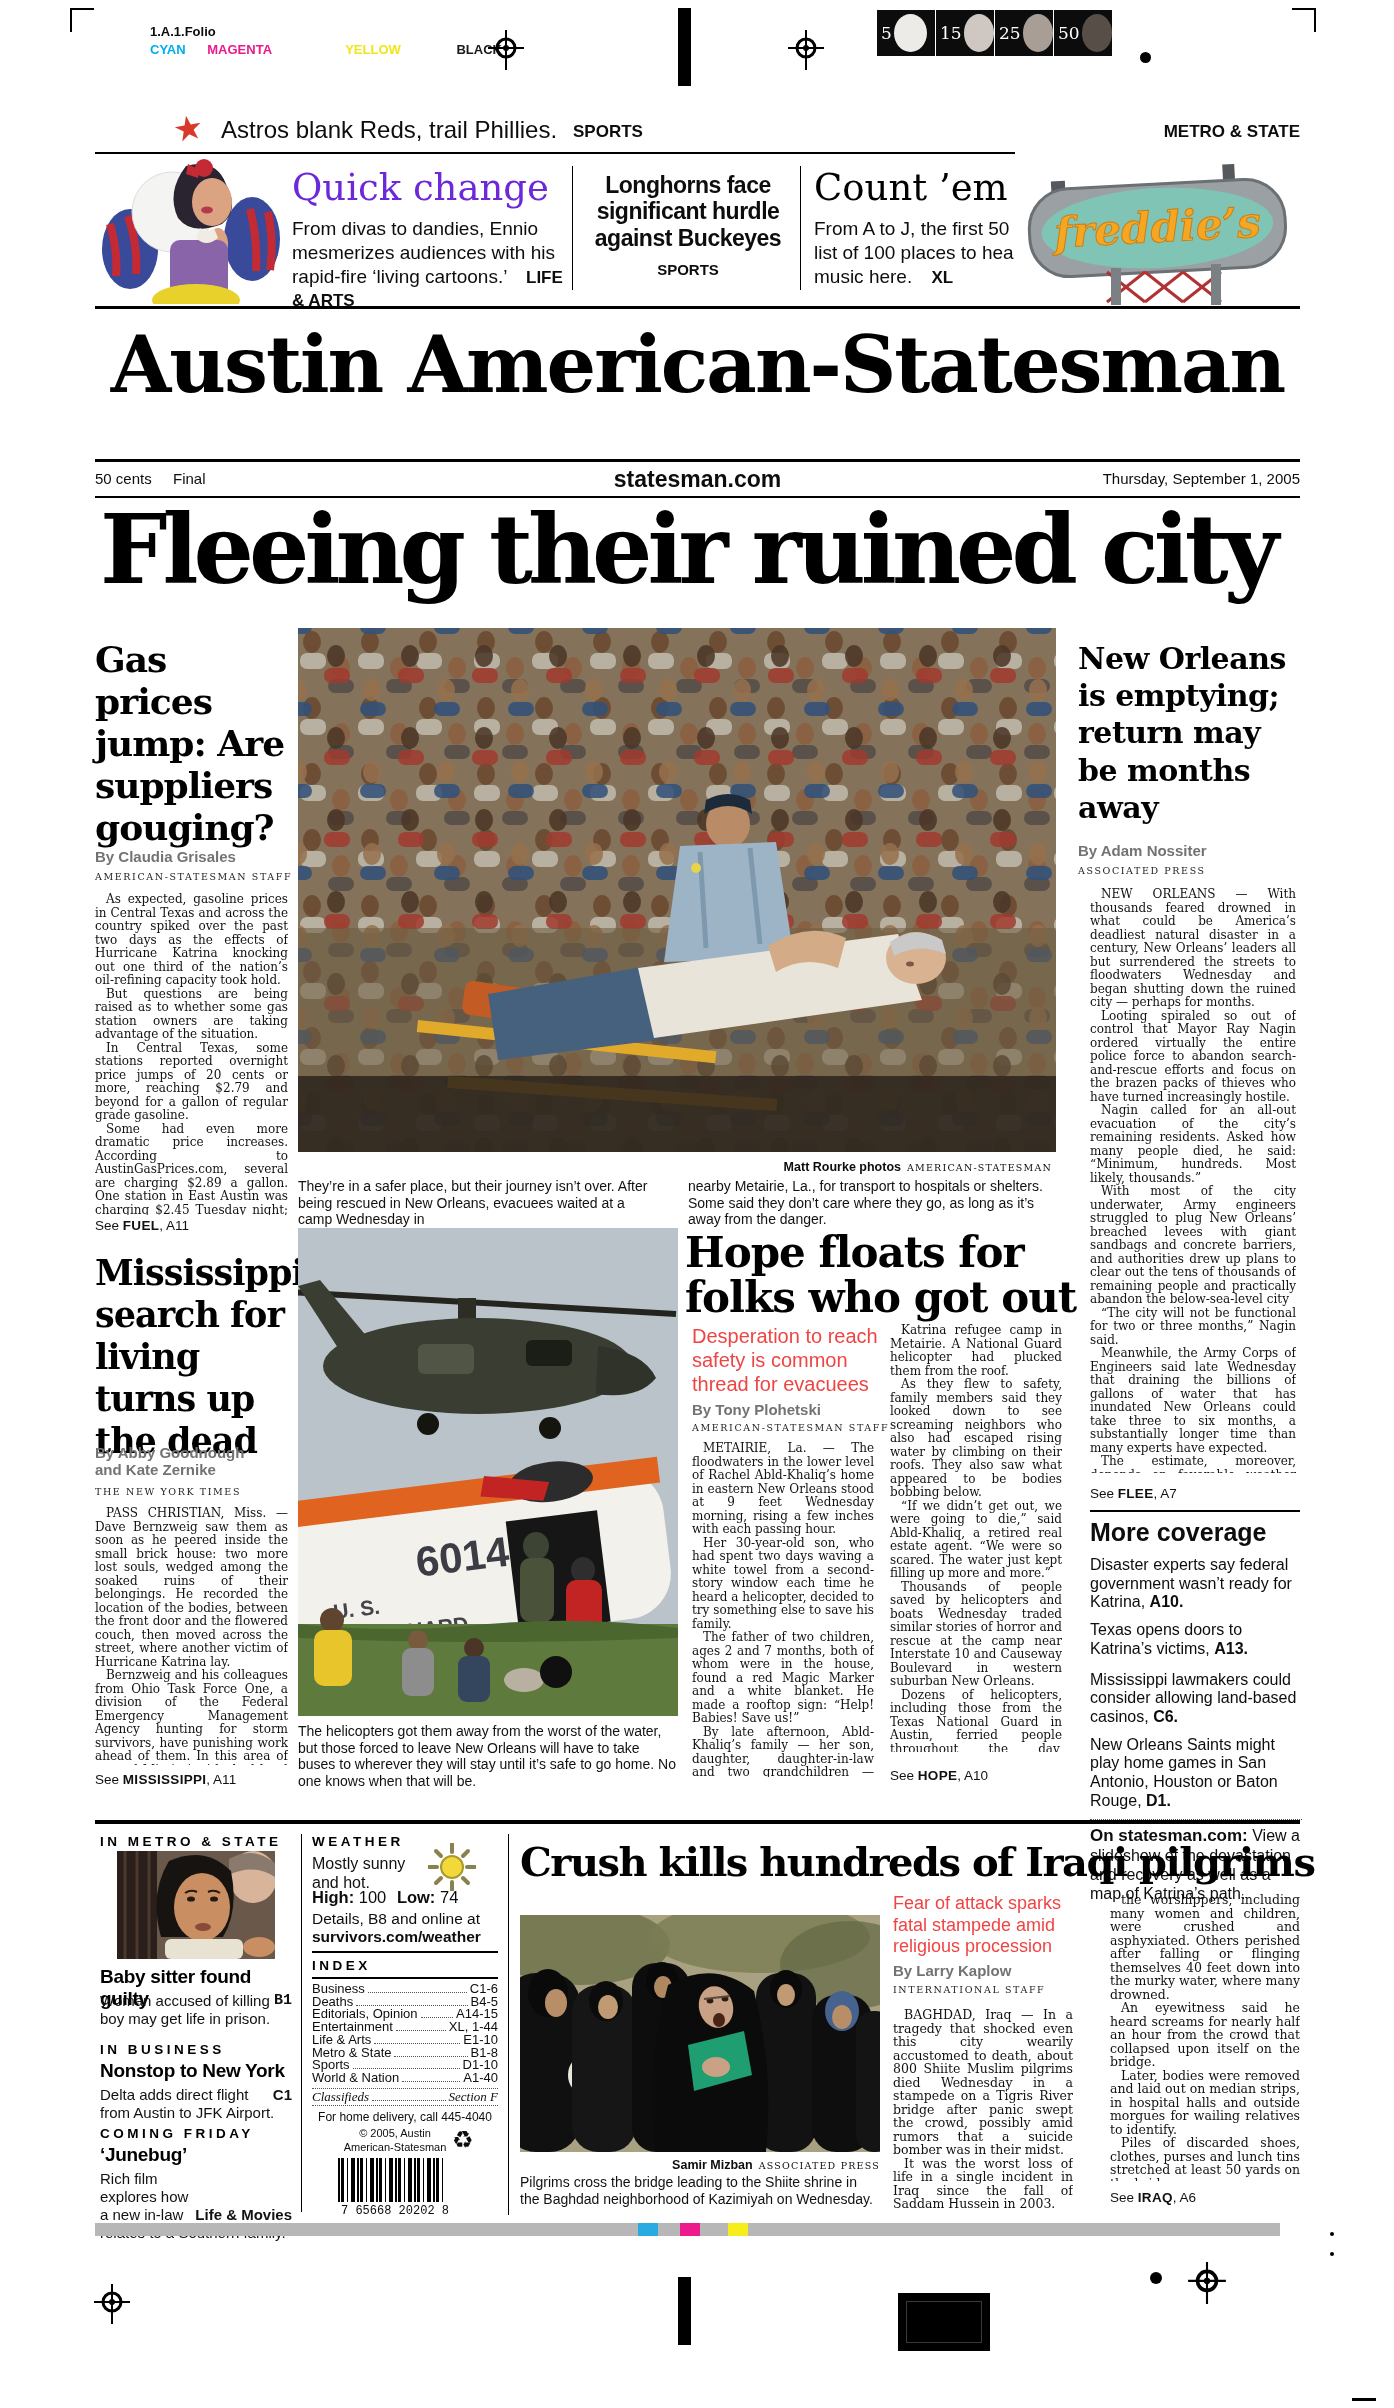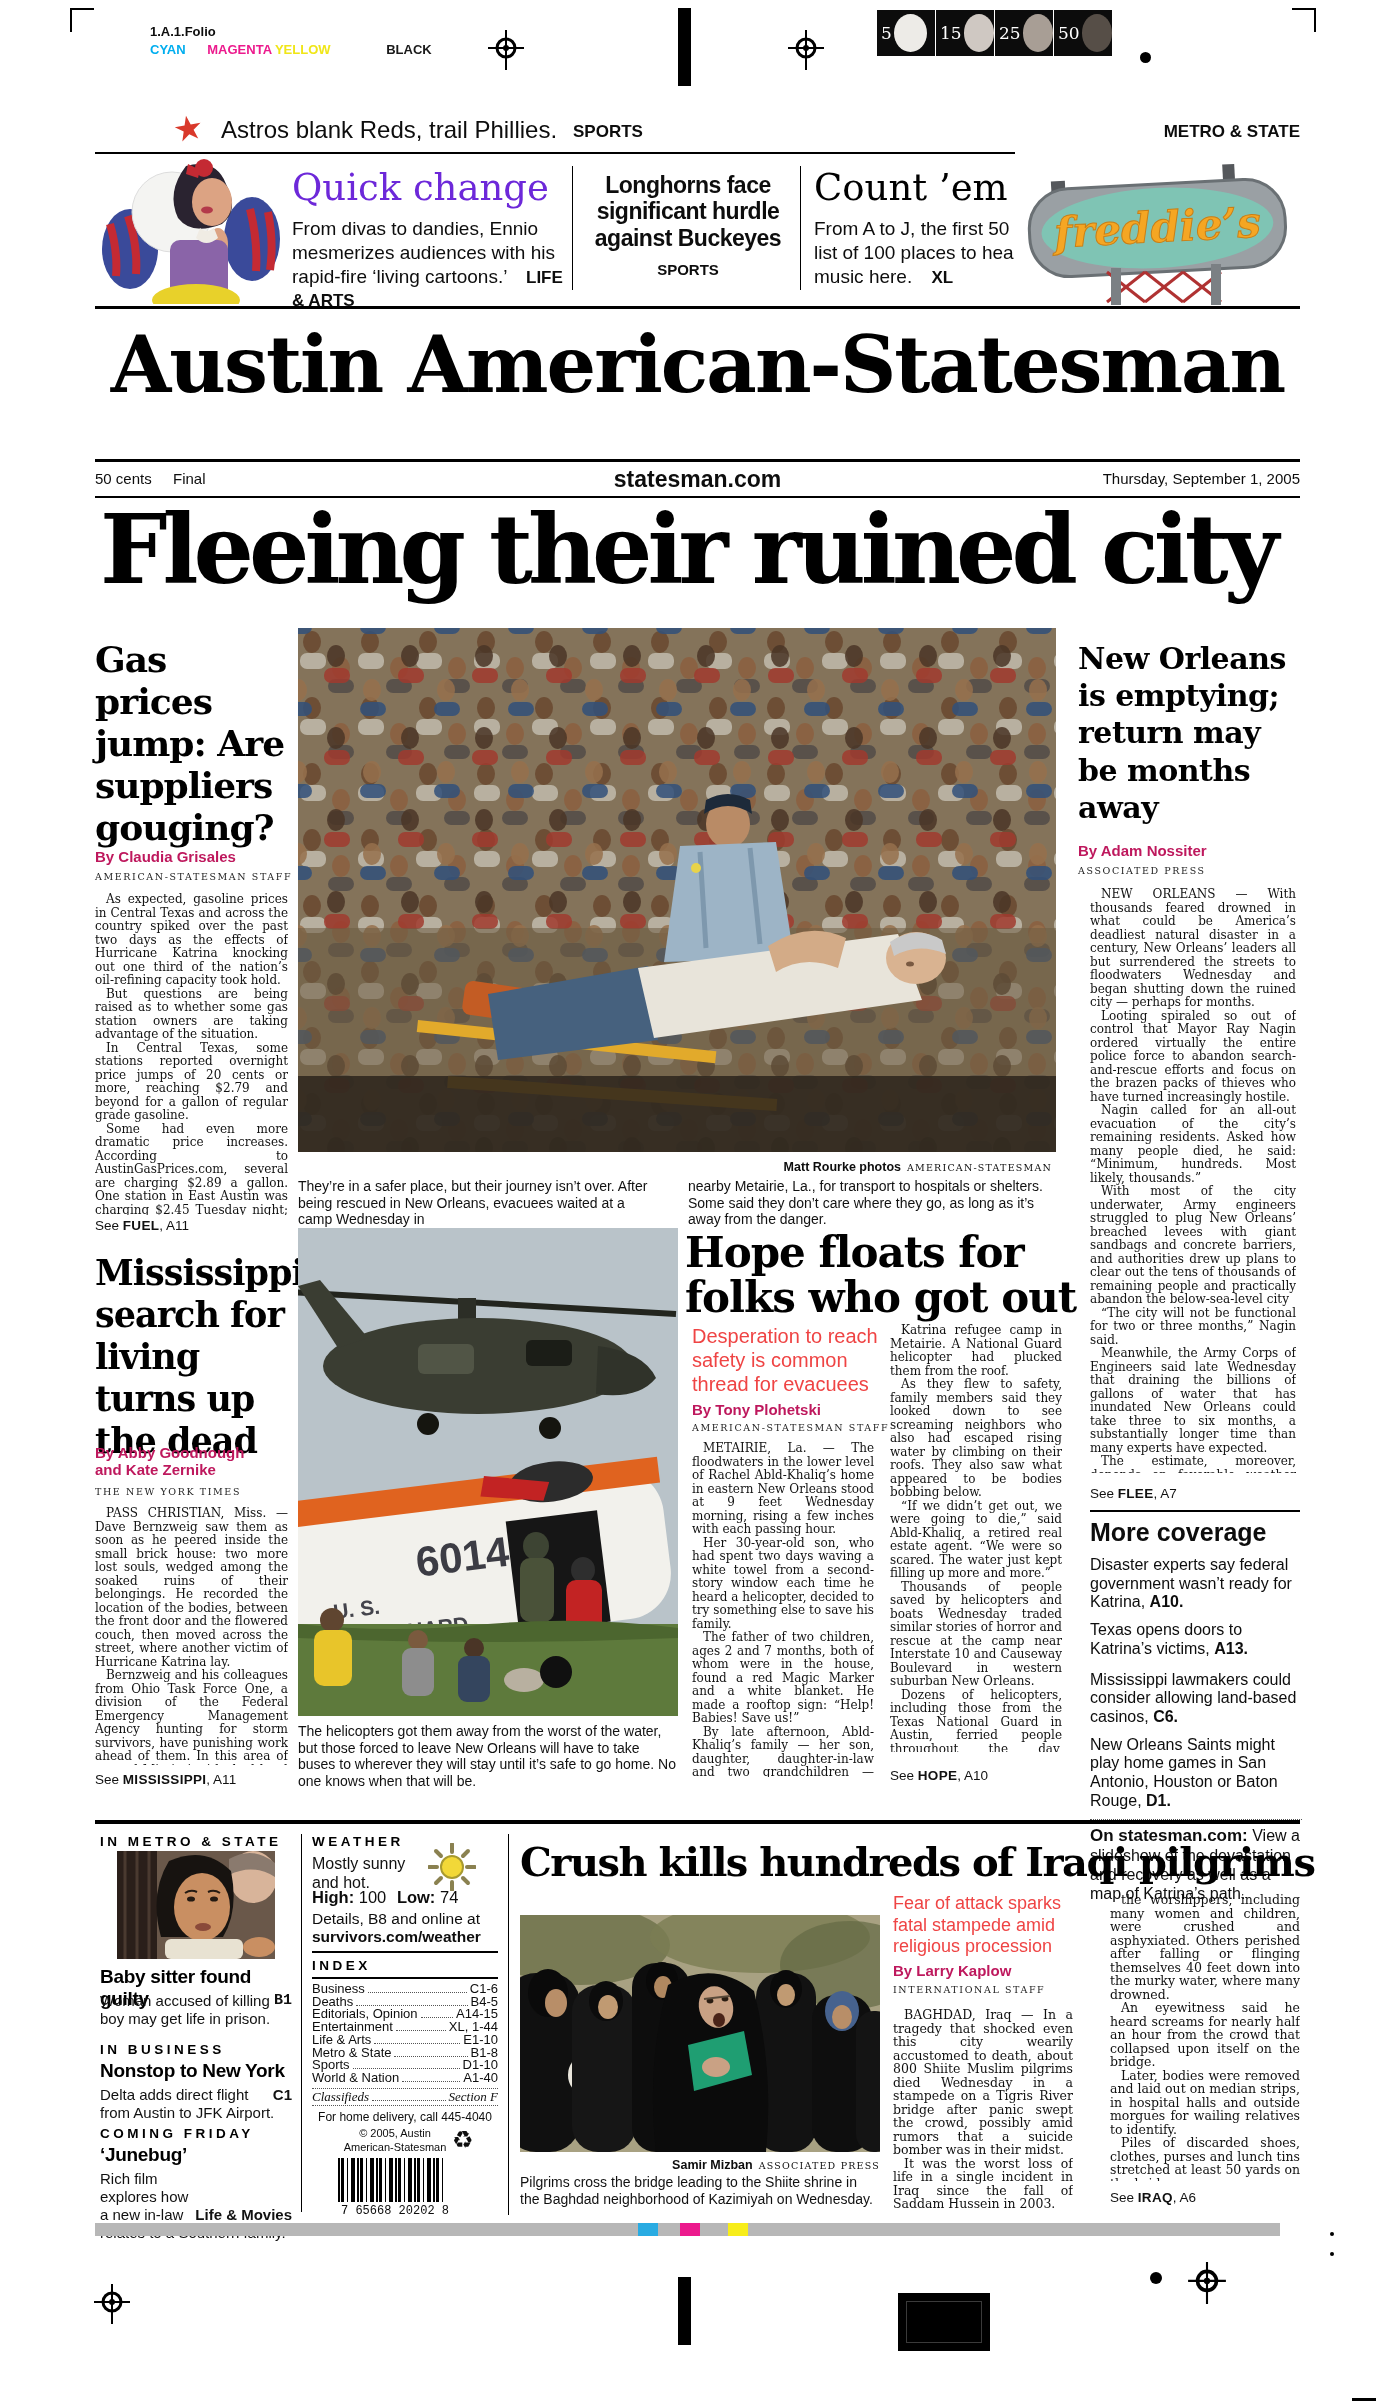--- a/index.html
+++ b/index.html
@@ -6,21 +6,21 @@
   .page{position:relative;width:1394px;height:2408px;background:#ffffff;
         font-family:"Liberation Sans",sans-serif;color:#0d0d0d;overflow:hidden;margin:0 auto;}
   .abs{position:absolute;}
   .serif{font-family:"DejaVu Serif",serif;}
   .hl{font-family:"DejaVu Serif",serif;font-weight:bold;color:#000;}
   .vline{position:absolute;width:1px;background:#000;}
   .hline{position:absolute;background:#000;}
   .body-text{font-family:"DejaVu Serif",serif;font-size:12px;line-height:13.5px;
              text-align:justify;color:#111;overflow:hidden;}
   .body-text p{margin:0;text-indent:11px;}
-  .byline{font-weight:bold;font-size:15px;line-height:1.15;color:#be185d;}
+  .byline{font-weight:bold;font-size:15px;line-height:1.15;color:#737373;}
   .credit{font-family:"DejaVu Serif",serif;font-size:9.5px;letter-spacing:1.6px;color:#222;}
   .see{font-size:13.5px;color:#111;}
   .see b{letter-spacing:.3px;}
   .kicker{font-weight:bold;font-size:13.5px;letter-spacing:3.5px;color:#000;}
   .mini-hl{font-weight:bold;font-size:19px;letter-spacing:-.3px;color:#000;}
   .mini-text{font-size:15px;line-height:1.2;color:#111;}
   .ref{font-weight:bold;}
   .caption{font-size:14px;line-height:1.18;color:#111;}
   .photo-credit-bold{font-weight:bold;font-size:12.5px;}
   .photo-credit-rest{font-family:"DejaVu Serif",serif;font-size:9.5px;letter-spacing:1.2px;margin-left:6px;}
@@ -41,21 +41,21 @@
 <body>
 
 <div class="page">
 
   <div class="corner" style="left:70px;top:8px;border-left:2px solid #000;border-top:2px solid #000;"></div>
   <div class="corner" style="left:1292px;top:8px;border-right:2px solid #000;border-top:2px solid #000;"></div>
   <div class="abs" style="left:150px;top:24px;font-size:13px;font-weight:bold;">1.A.1.Folio</div>
   <div class="abs" style="left:150px;top:42px;font-size:13px;font-weight:bold;">
     <span class="cyan">CYAN</span>
     <span class="magenta" style="margin-left:18px;">MAGENTA</span>
-    <span class="yellow" style="">YELLOW</span>
+    <span class="yellow" style="margin-left:70px;">YELLOW</span>
     <span class="black" style="margin-left:52px;">BLACK</span>
   </div>
   <svg class="abs" style="left:488px;top:30px;" width="36" height="40" viewBox="0 0 36 40">
     <line x1="18" y1="0" x2="18" y2="40" stroke="#000" stroke-width="2"></line>
     <line x1="0" y1="18" x2="36" y2="18" stroke="#000" stroke-width="2"></line>
     <circle cx="18" cy="18" r="9" fill="none" stroke="#000" stroke-width="3"></circle>
     <circle cx="18" cy="18" r="3" fill="#000"></circle>
   </svg>
   <div class="abs" style="left:678px;top:8px;width:13px;height:78px;background:#000;"></div>
   <svg class="abs" style="left:788px;top:30px;" width="36" height="40" viewBox="0 0 36 40">

